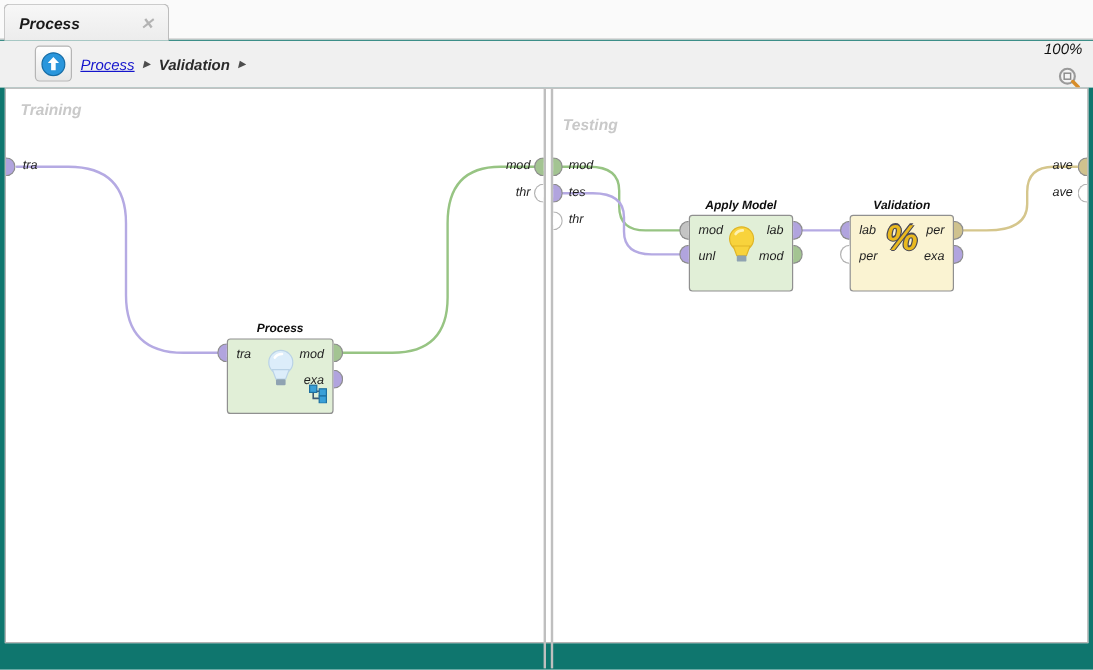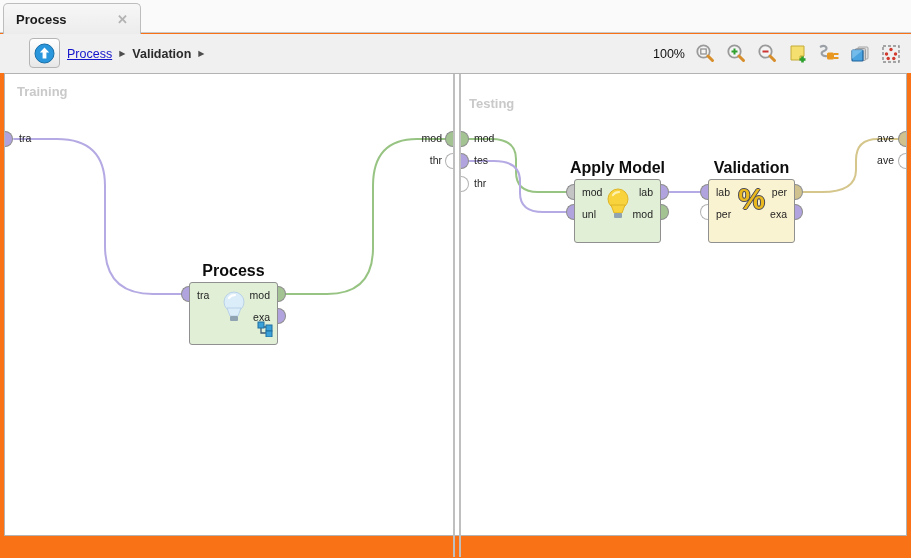--- a/index.html
+++ b/index.html
@@ -1,56 +1,56 @@
 <!DOCTYPE html>
 <html><head>
 <meta charset="utf-8">
 <style>
   * { margin:0; padding:0; box-sizing:border-box; }
   html,body { width:911px; height:558px; }
   body { font-family:"Liberation Sans", sans-serif; background:#f2f2f2; overflow:hidden; }
-  .app { position:relative; width:911px; height:558px; background:#f97316; }
+  .app { position:relative; width:911px; height:558px; background:#0f766e;font-style:italic; }
 
   
   .tabbar { position:absolute; left:0; top:0; width:911px; height:33px; background:#fafafa; border-bottom:1px solid #c9c9c9; }
   .tab { position:absolute; left:3px; top:3px; width:138px; height:31px; background:linear-gradient(#f7f7f7,#ececec);
          border:1px solid #bdbdbd; border-bottom:none; border-radius:5px 5px 0 0; display:flex; align-items:center; }
   .tab-label { font-size:13px; font-weight:bold; color:#1a1a1a; padding-left:12px; flex:1; }
   .tab-close { font-size:13px; font-weight:bold; color:#b3b3b3; padding:0 12px 0 0; cursor:pointer; }
 
   
   .crumbbar { position:absolute; left:0; top:34px; width:911px; height:39px; background:#f0f0f0; display:flex; align-items:center; }
   .up-btn { position:absolute; left:29px; top:4px; width:31px; height:30px; background:linear-gradient(#ffffff,#e7e7e7);
             border:1px solid #b5b5b5; border-radius:4px; display:flex; align-items:center; justify-content:center; cursor:pointer; }
   .crumbs { position:absolute; left:67px; top:0; height:39px; display:flex; align-items:center; gap:7px; }
   .crumb-link { font-size:12.5px; color:#1414cc; text-decoration:underline; cursor:pointer; }
   .crumb-sep { font-size:8px; color:#4d4d4d; }
   .crumb-current { font-size:12.5px; font-weight:bold; color:#2b2b2b; cursor:pointer; }
-  .right-tools { position:absolute; right:8px; top:0; height:39px; display:flex; align-items:center; gap:7px; }
+  .right-tools { position:absolute; right:8px; top:0; height:39px; display:flex; align-items:flex-end; gap:7px;flex-direction:column; }
   .zoom-level { font-size:12.5px; color:#111; margin-right:1px; }
   .tool { width:24px; height:24px; display:flex; align-items:center; justify-content:center; cursor:pointer; }
 
   
   .canvas { position:absolute; left:4px; top:73px; width:903px; height:463px; background:#ffffff; border:1px solid #b3b3b3; }
   .divider-a { position:absolute; left:448px; top:0; width:2px; height:483px; background:#bfbfbf; }
   .divider-b { position:absolute; left:454px; top:0; width:2px; height:483px; background:#bfbfbf; }
   .panel-label { position:absolute; font-size:13px; font-weight:bold; color:#c9c9c9; }
   .annotation { position:absolute; left:160px; top:46px; width:230px; text-align:center;
                 font-size:19px; font-weight:bold; color:#000; direction:rtl; cursor:pointer; }
 
   svg.wires { position:absolute; left:0; top:0; z-index:1; pointer-events:none; }
   .wire { fill:none; stroke-width:2; stroke-linecap:round; }
   .w-purple { stroke:#b5aae3; }
   .w-green  { stroke:#97c483; }
   .w-tan    { stroke:#d5c68c; }
 
   
   .op { position:absolute; z-index:2; }
   .op-title { position:absolute; bottom:100%; left:50%; transform:translateX(-50%); white-space:nowrap;
-              font-size:16px; font-weight:bold; color:#0d0d0d; margin-bottom:2px; }
+              font-size:10px; font-weight:bold; color:#0d0d0d; margin-bottom:2px; }
   .op-box { position:relative; width:100%; height:100%; border:1px solid #909090; border-radius:3px; }
   .box-green  { background:#e1efd7; }
   .box-yellow { background:#faf3d2; }
   .op-port-label { position:absolute; font-size:10.5px; color:#1f1f1f; line-height:13px; }
   .lbl-l { left:7px; }  .lbl-r { right:7px; }
   .row1 { top:6px; }    .row2 { top:28px; }
   .op-icon { position:absolute; left:50%; transform:translateX(-50%); top:6px; }
   .pct { font-size:30px; font-weight:bold; color:#e9b91f; top:2px;
          text-shadow:-1px 0 #4a4a57, 0 1px #4a4a57, 1px 0 #4a4a57, 0 -1px #4a4a57; }
   .sub-icon { position:absolute; right:4px; bottom:3px; }

